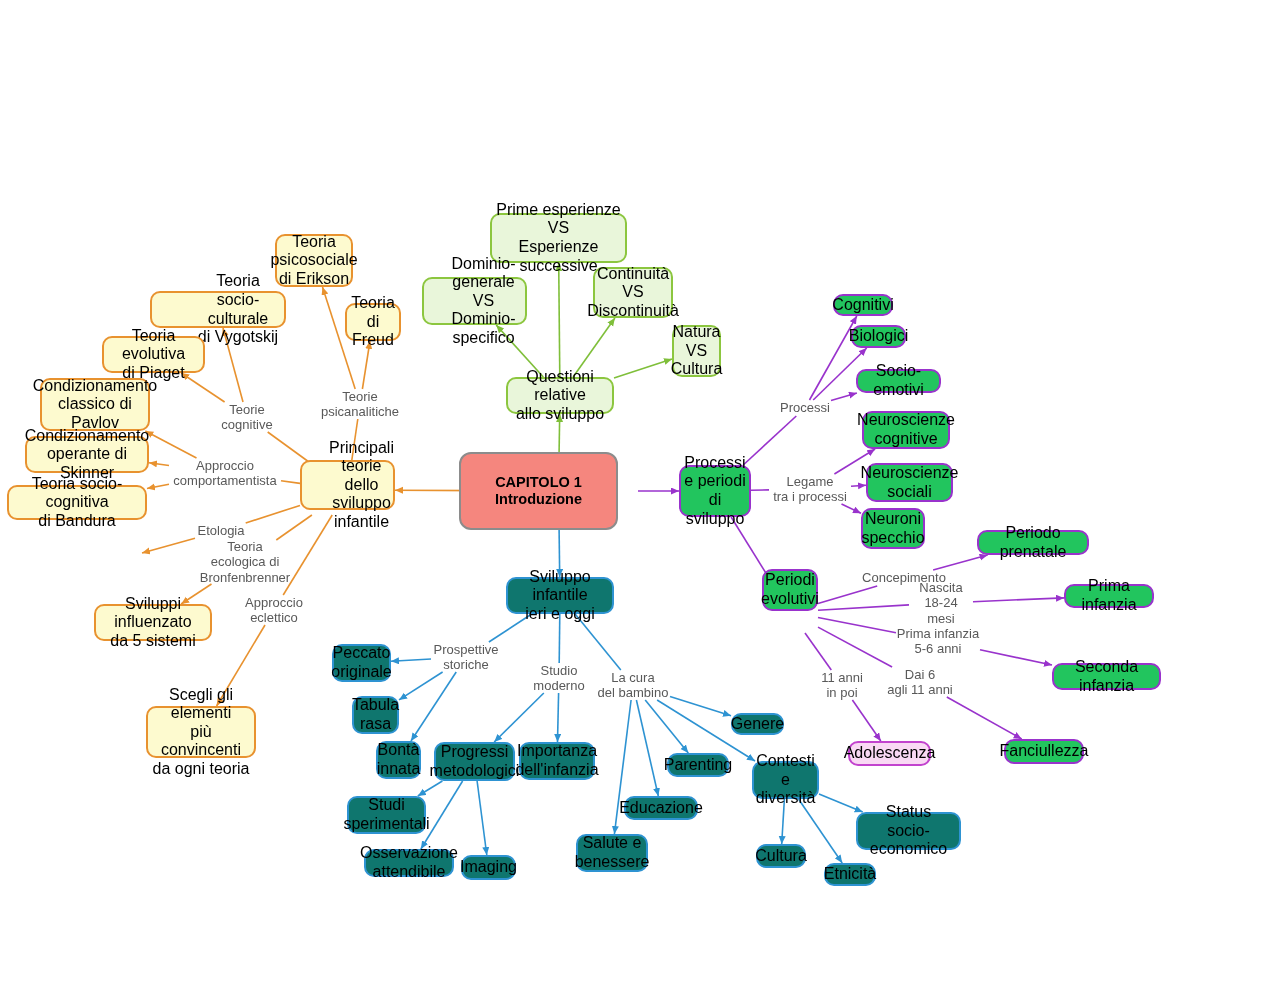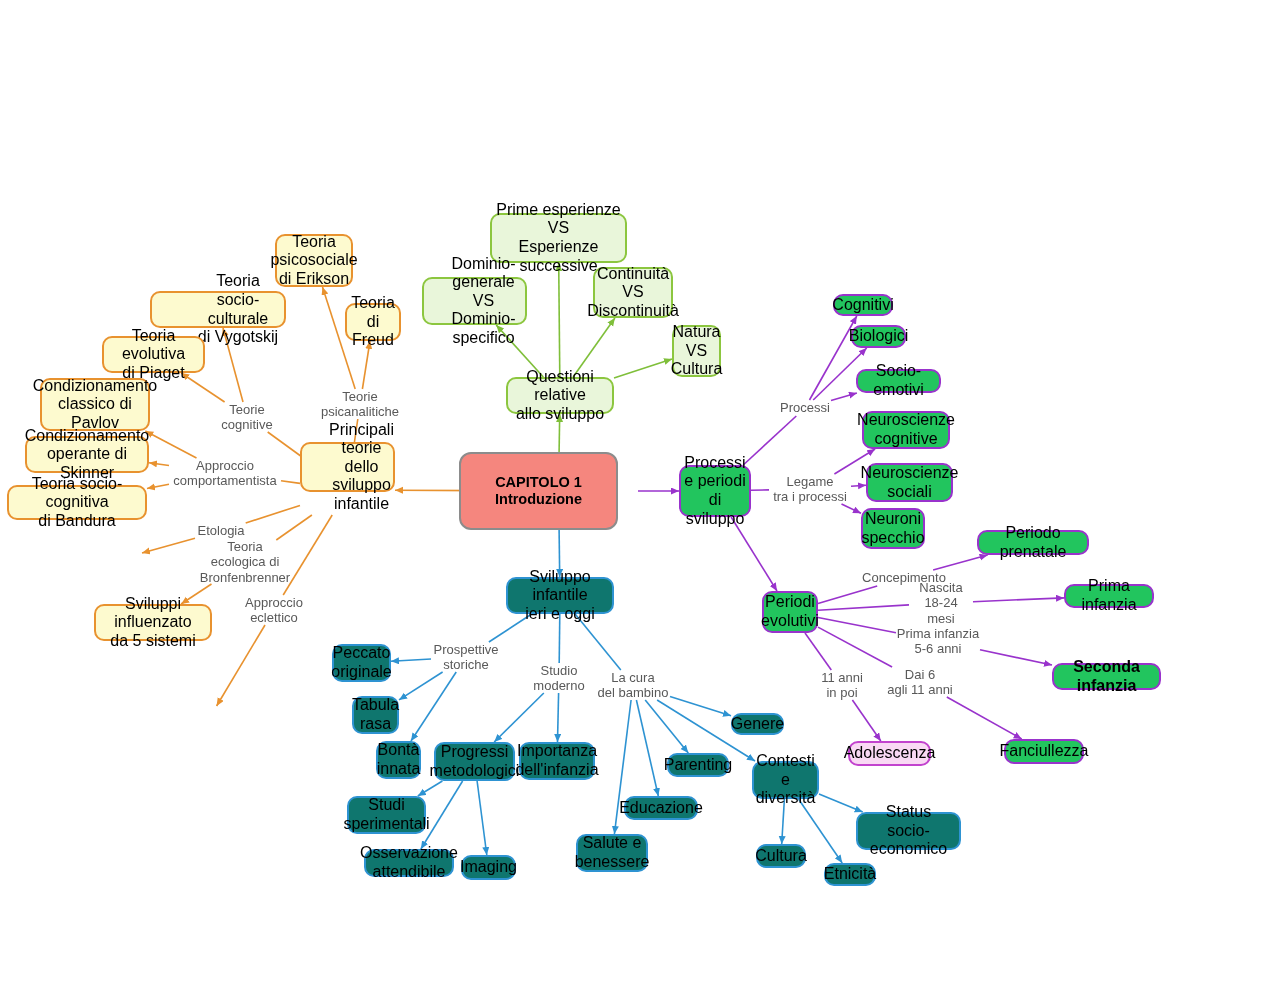--- a/index.html
+++ b/index.html
@@ -117,58 +117,61 @@
 Esperienze successive</div>
     <div class="node green" style="left: 422px; top: 277px; width: 105px; height: 48px; padding-left: 20px;">Dominio-generale
 VS
 Dominio-specifico</div>
     <div class="node green" style="left: 593px; top: 267px; width: 80px; height: 51px;">Continuità
 VS
 Discontinuità</div>
     <div class="node green" style="left: 672px; top: 325px; width: 49px; height: 52px;">Natura
 VS
 Cultura</div>
-    <div class="node yellow" style="left: 300px; top: 442px; width: 95px; height: 50px; padding-left: 30px;">Principali teorie
+    <div class="node yellow" style="left: 300px; top: 460px; width: 95px; height: 50px; padding-left: 30px;">Principali teorie
 dello sviluppo
 infantile</div>
     <div class="node yellow" style="left: 275px; top: 234px; width: 78px; height: 53px;">Teoria
 psicosociale
 di Erikson</div>
     <div class="node yellow" style="left: 150px; top: 291px; width: 136px; height: 37px; padding-left: 42px;">Teoria socio-culturale
 di Vygotskij</div>
     <div class="node yellow" style="left: 345px; top: 303px; width: 56px; height: 38px;">Teoria
 di Freud</div>
     <div class="node yellow" style="left: 102px; top: 336px; width: 103px; height: 37px;">Teoria evolutiva
 di Piaget</div>
     <div class="node yellow" style="left: 40px; top: 378px; width: 110px; height: 53px;">Condizionamento
 classico di
 Pavlov</div>
     <div class="node yellow" style="left: 25px; top: 436px; width: 124px; height: 37px;">Condizionamento
 operante di Skinner</div>
     <div class="node yellow" style="left: 7px; top: 485px; width: 140px; height: 35px;">Teoria socio-cognitiva
 di Bandura</div>
     <div class="node yellow" style="left: 94px; top: 604px; width: 118px; height: 37px;">Sviluppi influenzato
 da 5 sistemi</div>
+    <div class="node yellow" style="left: 146px; top: 706px; width: 110px; height: 52px;">Scegli gli elementi
+più convincenti
+da ogni teoria</div>
     <div class="node purple" style="left: 679px; top: 465px; width: 72px; height: 52px;">Processi
 e periodi di
 sviluppo</div>
     <div class="node purple" style="left: 833px; top: 294px; width: 60px; height: 22px;">Cognitivi</div>
     <div class="node purple" style="left: 851px; top: 325px; width: 55px; height: 23px;">Biologici</div>
     <div class="node purple" style="left: 856px; top: 369px; width: 85px; height: 24px;">Socio-emotivi</div>
     <div class="node purple" style="left: 862px; top: 411px; width: 88px; height: 38px;">Neuroscienze
 cognitive</div>
     <div class="node purple" style="left: 866px; top: 463px; width: 87px; height: 39px;">Neuroscienze
 sociali</div>
     <div class="node purple" style="left: 861px; top: 508px; width: 64px; height: 41px;">Neuroni
 specchio</div>
-    <div class="node purple" style="left: 762px; top: 591px; width: 56px; height: 42px;">Periodi
+    <div class="node purple" style="left: 762px; top: 569px; width: 56px; height: 42px;">Periodi
 evolutivi</div>
     <div class="node purple" style="left: 977px; top: 530px; width: 112px; height: 25px;">Periodo prenatale</div>
     <div class="node purple" style="left: 1064px; top: 584px; width: 90px; height: 24px;">Prima infanzia</div>
-    <div class="node purple" style="left: 1052px; top: 663px; width: 109px; height: 27px; font-weight: bold;">Seconda infanzia</div>
+    <div class="node purple" style="left: 1052px; top: 663px; width: 109px; height: 27px;">Seconda infanzia</div>
     <div class="node purple" style="left: 1004px; top: 739px; width: 80px; height: 25px;">Fanciullezza</div>
     <div class="node pink" style="left: 848px; top: 741px; width: 83px; height: 25px;">Adolescenza</div>
     <div class="node blue" style="left: 506px; top: 577px; width: 108px; height: 37px;">Sviluppo infantile
 ieri e oggi</div>
     <div class="node blue" style="left: 332px; top: 644px; width: 59px; height: 38px;">Peccato
 originale</div>
     <div class="node blue" style="left: 352px; top: 696px; width: 47px; height: 38px;">Tabula
 rasa</div>
     <div class="node blue" style="left: 376px; top: 741px; width: 45px; height: 38px;">Bontà
 innata</div>

